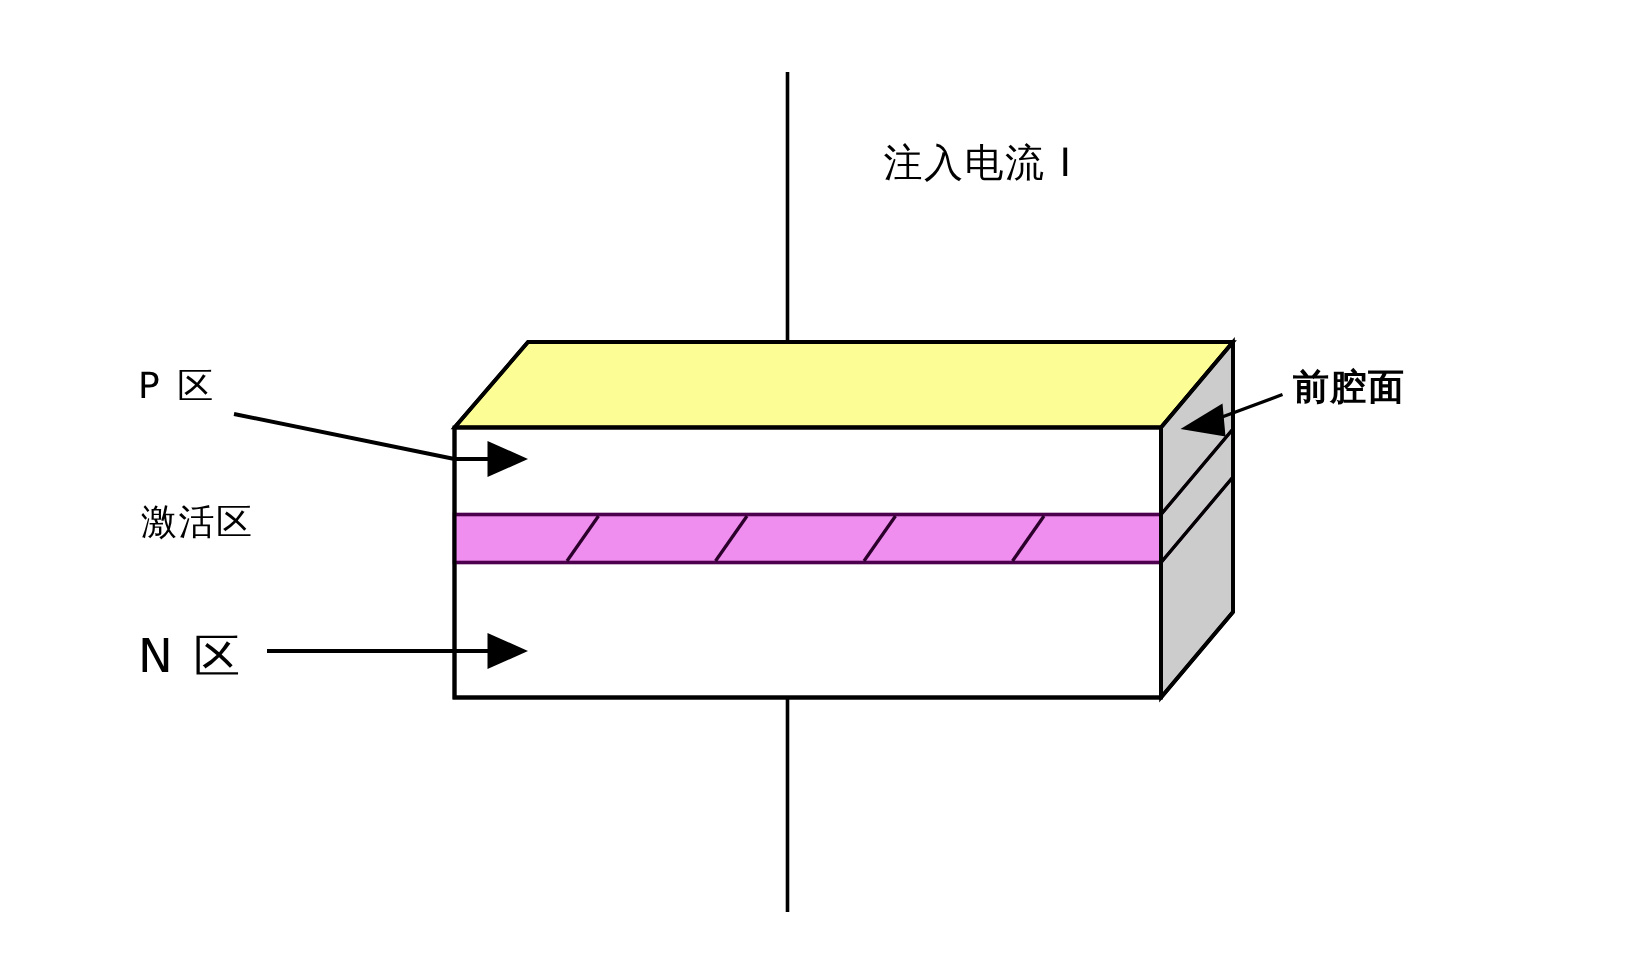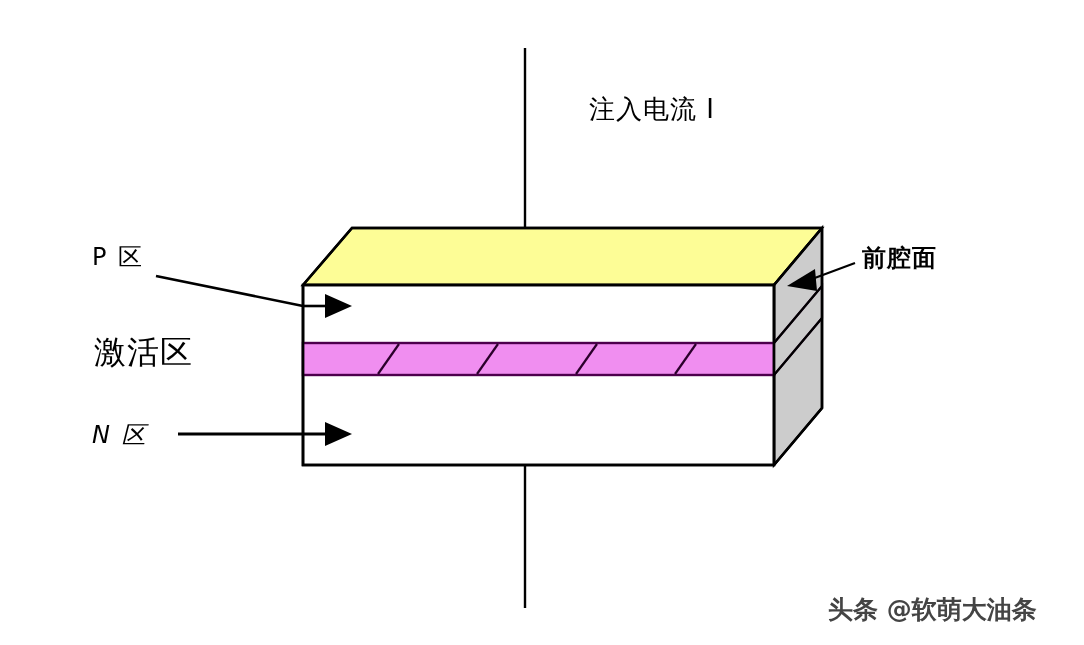--- a/index.html
+++ b/index.html
@@ -44,29 +44,28 @@
   #label-p {
     left: 92px;
     top: 242px;
     font-size: 24px;
     letter-spacing: 2px;
     text-align: center;
   }
   #label-active {
     left: 94px;
     top: 333px;
-    font-size: 32px;
+    font-size: 24px;
     letter-spacing: 1px;
   }
   #label-n {
     left: 92px;
     top: 420px;
-    font-size: 24px;
+    font-size: 31px;
     letter-spacing: 2px;
-    font-style: italic;
   }
   #label-facet {
     left: 862px;
     top: 243px;
     font-size: 24px;
     letter-spacing: 1px;
     font-weight: bold;
   }
   #watermark {
     position: absolute;
@@ -135,15 +134,14 @@
   <div class="lbl" id="label-title">注入电流 I</div>
 
   <div class="lbl" id="label-p">P 区</div>
 
   <div class="lbl" id="label-active">激活区</div>
 
   <div class="lbl" id="label-n">N 区</div>
 
   <div class="lbl" id="label-facet">前腔面</div>
 
-  <div id="watermark">头条 @软萌大油条</div>
 
 </div>
 
 </body></html>

